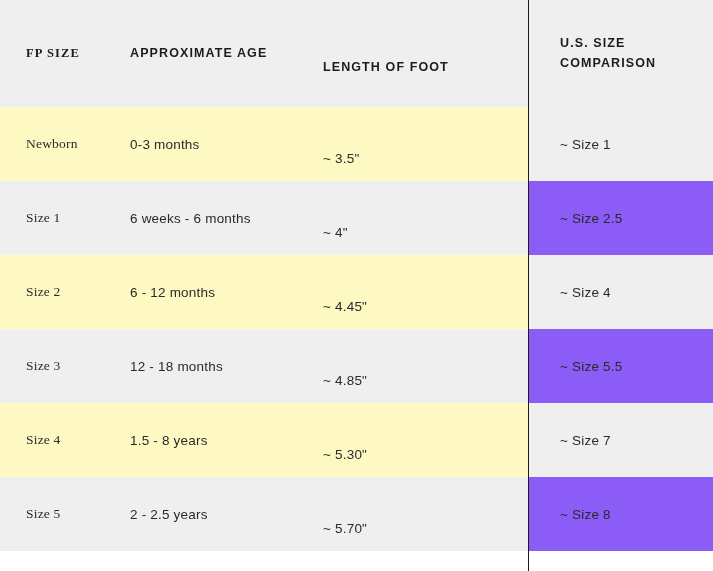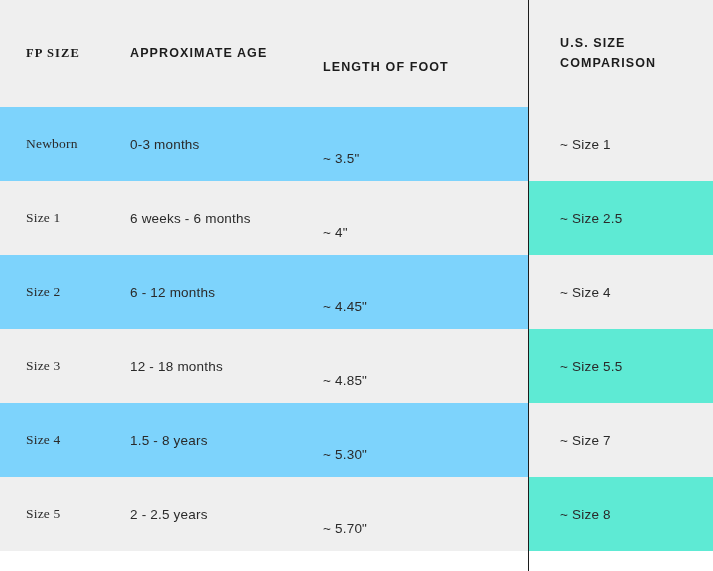--- a/index.html
+++ b/index.html
@@ -57,26 +57,26 @@
     height: 74px;
     vertical-align: middle;
     text-align: left;
     font-size: 13.5px;
     color: #2a2a2a;
     letter-spacing: 0.2px;
     font-weight: normal;
     padding: 0;
   }
 
-  tbody tr.odd td { background: #7dd3fc; }
+  tbody tr.odd td { background: #fef9c3; }
   tbody tr.even td { background: #efefef; }
 
   
   tbody tr.odd td.last { background: #efefef; margin-left: 23px; }
-  tbody tr.even td.last { background: #5eead4; }
+  tbody tr.even td.last { background: #8b5cf6; }
 
   thead th.last { background: #efefef; }
 
   
   .divider {
     position: absolute;
     left: 528px;
     top: 0;
     width: 1px;
     height: 571px;

